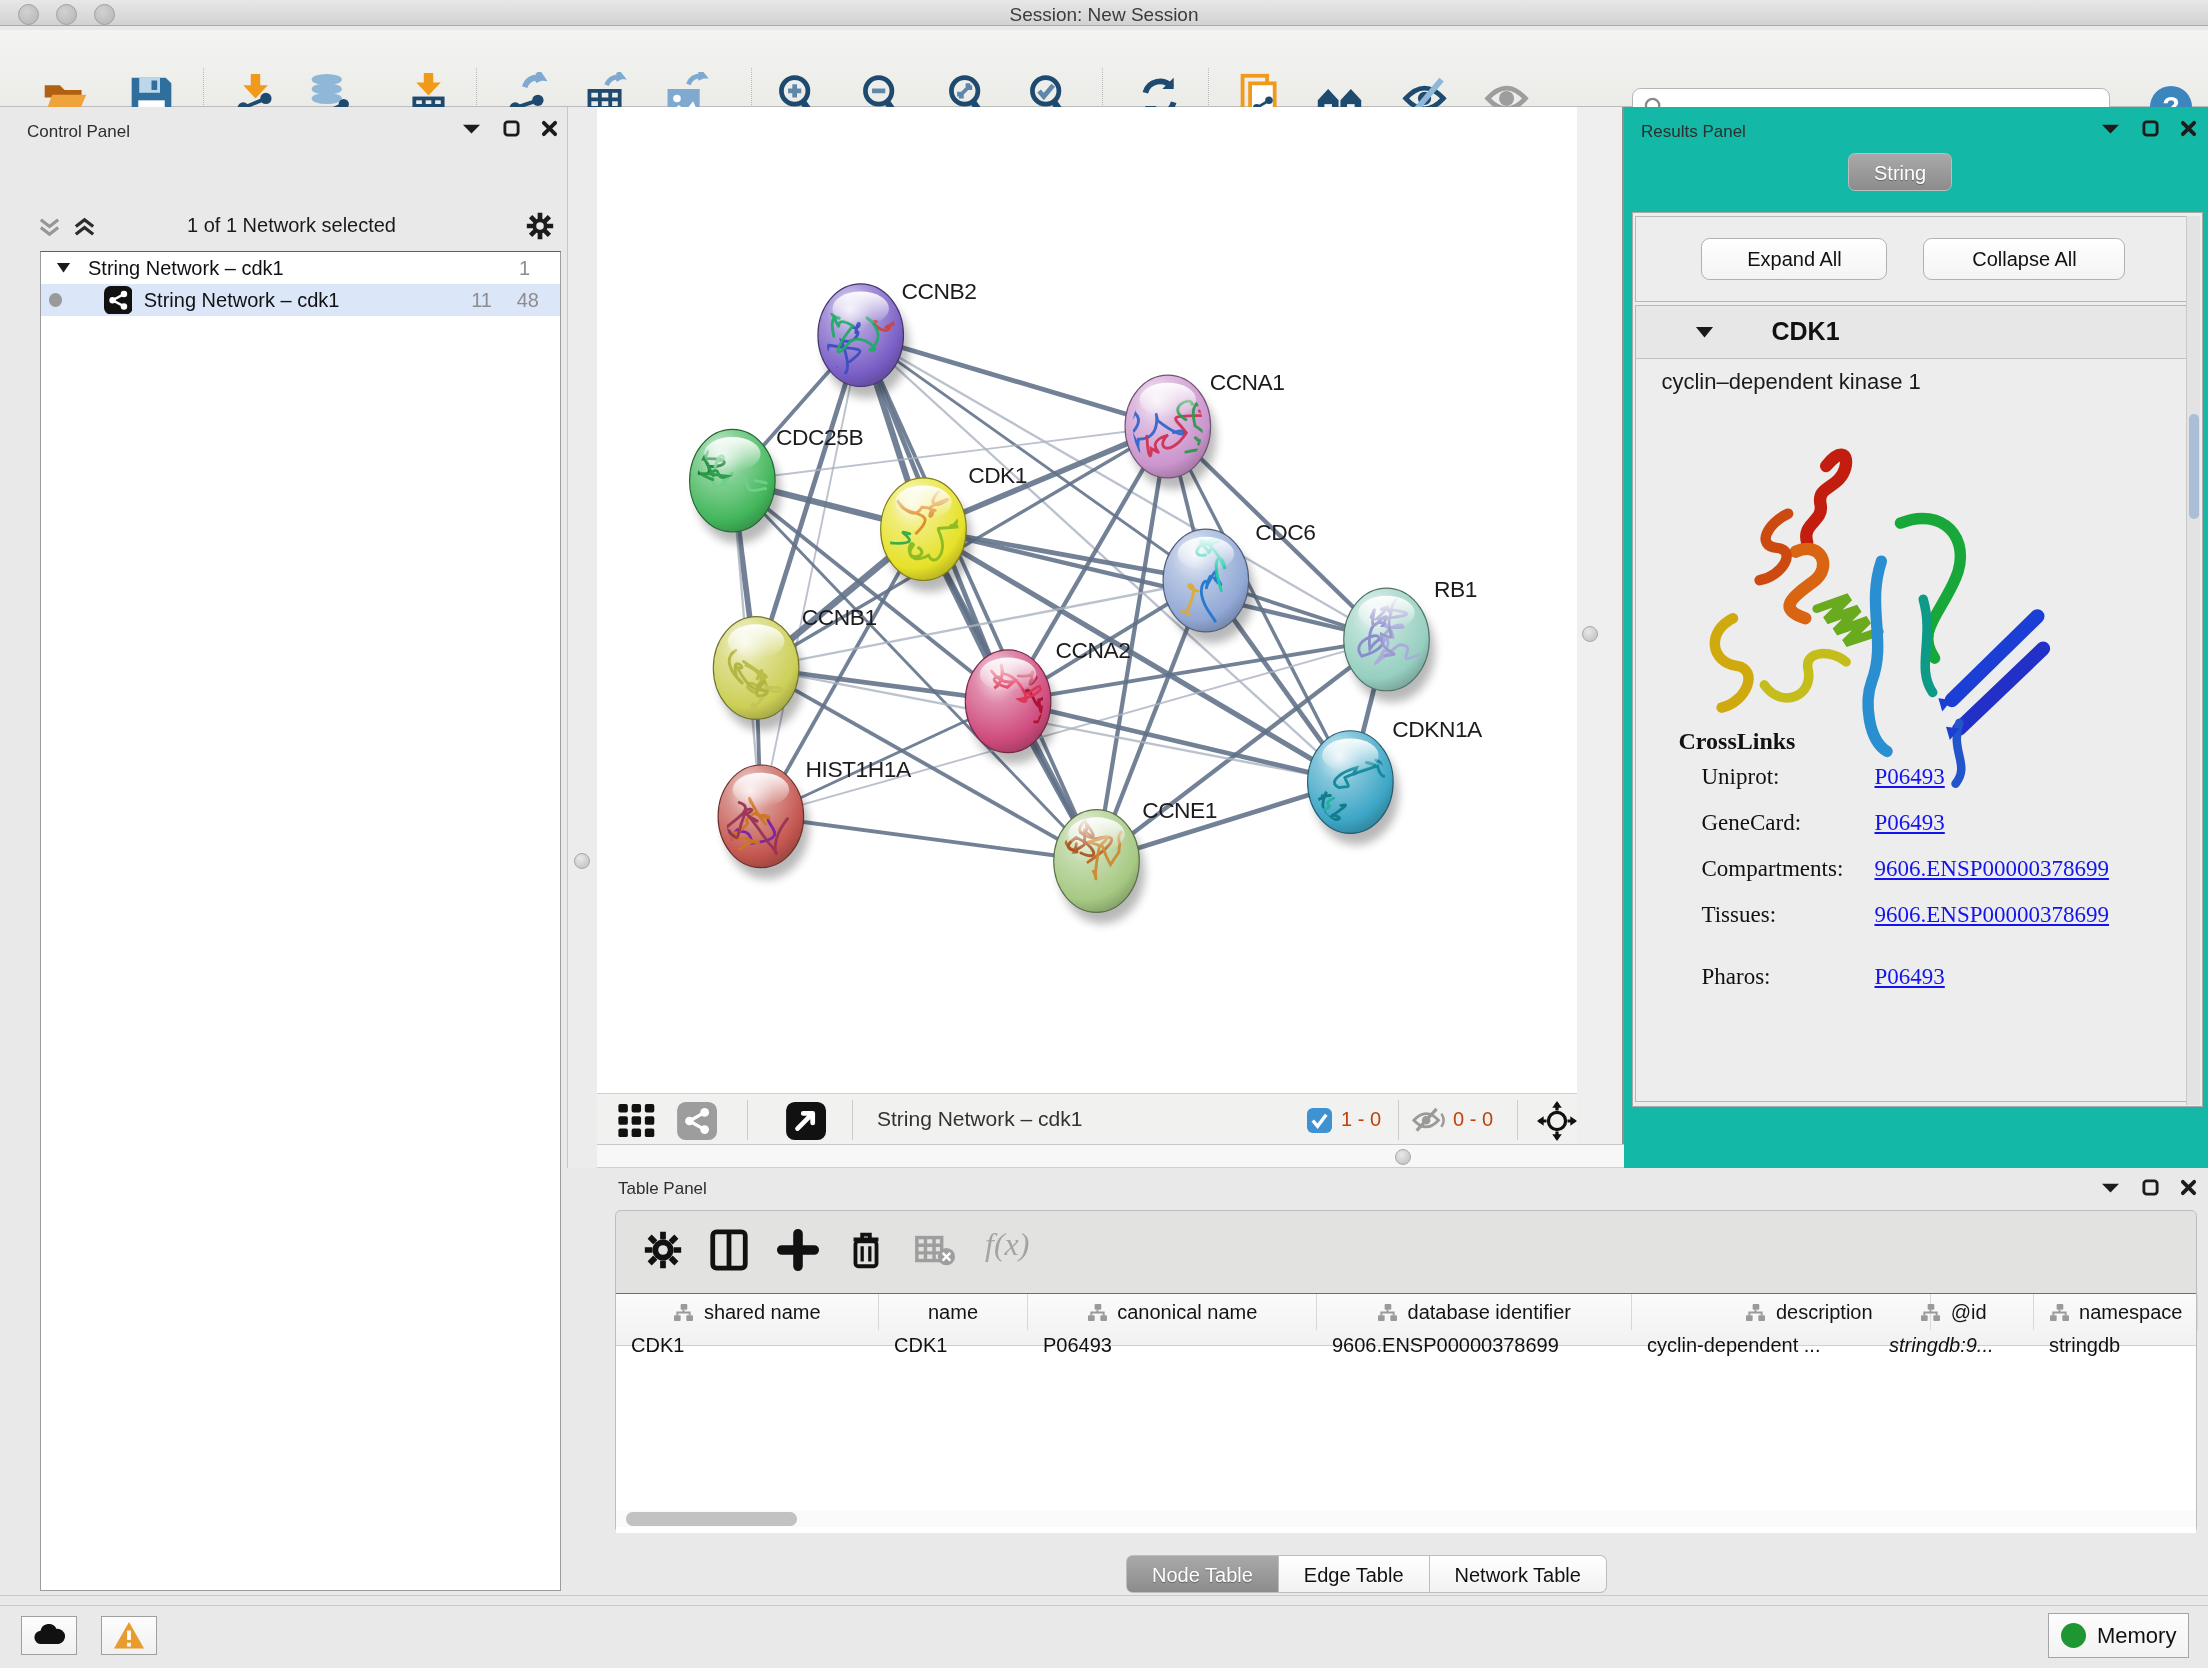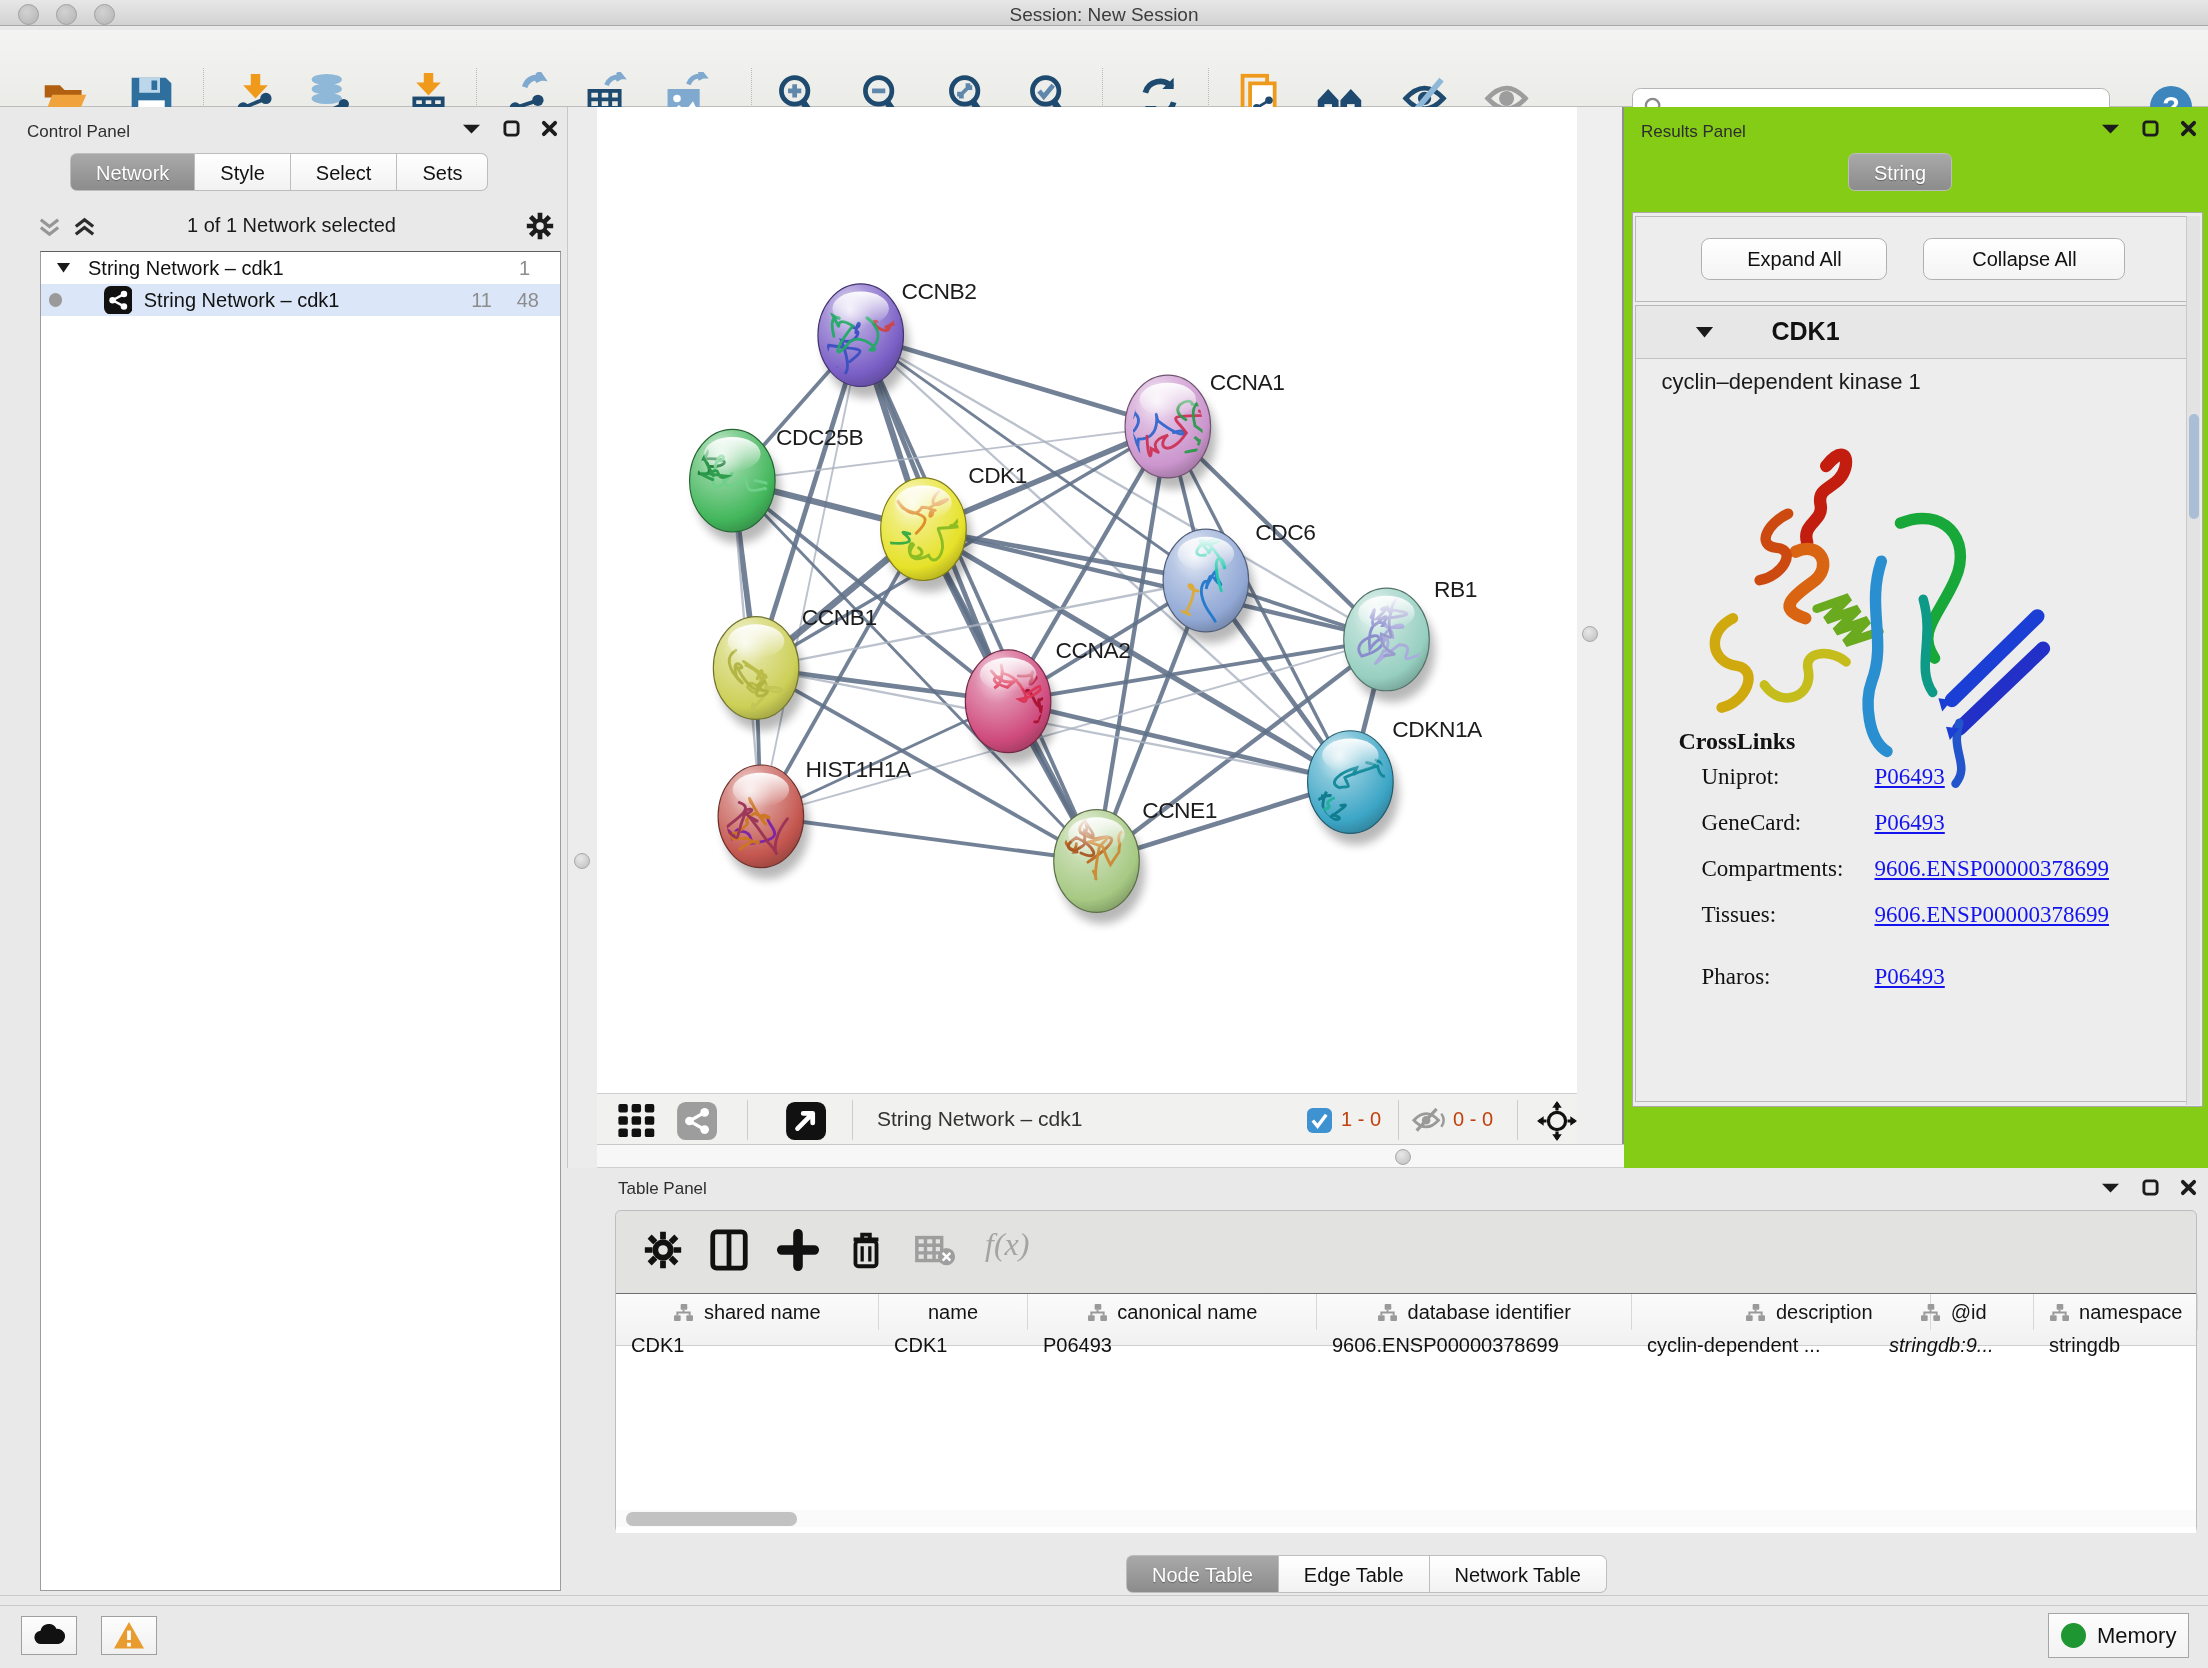--- a/index.html
+++ b/index.html
@@ -53,21 +53,21 @@
 
   .knob { position:absolute; width:16px; height:16px; border-radius:50%;
     background:radial-gradient(circle at 38% 32%,#e8e8e8,#bdbdbd); border:1px solid #a8a8a8; }
 
   .vsplit-l { position:absolute; left:567px; top:107px; width:30px; height:1061px; background:#ececec; border-left:1px solid #c8c8c8;}
   .vsplit-r { position:absolute; left:1577px; top:107px; width:47px; height:1061px; background:#efefef; border-right:2.9px double #8f8f8f; }
   .hsplit  { position:absolute; left:597px; top:1144px; width:1611px; height:24px; background:#f7f7f7;
     border-top:1px solid #c9c9c9; border-bottom:1px solid #cfcfcf; }
 
   
-  .results { position:absolute; left:1624px; top:107px; width:585px; height:1061px; background:#84cc16; }
+  .results { position:absolute; left:1624px; top:107px; width:585px; height:1061px; background:#14b8a6; }
   .res-box { position:absolute; left:7.6px; top:105px; width:571px; height:895px; border:1px solid #a9a9a9; background:#ededed; }
   .res-btnrow { position:absolute; left:2.9px; top:2.9px; width:561px; height:86px; border:1px solid #b8b8b8; background:#ededed; }
   .btn { display:inline-block; background:linear-gradient(#ffffff,#f4f4f4); border:1px solid #b0b0b0; border-radius:8.6px;
     font-size:20px; color:#111; text-align:center; }
   .sec-box { position:absolute; left:2.9px; top:92px; width:561px; height:797px; border:1px solid #b8b8b8; background:#ededed; }
   .sec-head { position:absolute; left:0; top:0; width:100%; height:53px; border-bottom:1px solid #c2c2c2; background:#e7e7e7; }
   .serif { font-family:"Liberation Serif",serif; }
   .xlink { color:#1414ee; text-decoration:underline; }
   .res-scroll { position:absolute; right:1.9px; top:2.9px; width:13.3px; height:889px; background:#e3e3e3; border-left:1px solid #c9c9c9; }
   .res-thumb { position:absolute; left:1.9px; top:198px; width:9.5px; height:105px; border-radius:4.8px; background:#aabfd6; }
@@ -263,23 +263,20 @@
     <div class="abs ph-icons" style="left:461px;top:13.3px">
       <svg width="21" height="13.3" viewBox="0 0 22 14">
           <path d="M2 3 h18 l-9 9z" fill="#1c1c1c"></path>
         </svg>
       <svg width="17" height="17" viewBox="0 0 18 18">
           <rect x="2" y="2" width="14" height="14" rx="3" fill="none" stroke="#1c1c1c" stroke-width="3"></rect>
         </svg>
       <svg width="17" height="17" viewBox="0 0 18 18">
           <path d="M3 3 L15 15 M15 3 L3 15" stroke="#1c1c1c" stroke-width="4" stroke-linecap="round"></path>
         </svg>
-    </div>
-    <div class="abs" style="left:70px;top:46px">
-      <span class="tab sel">Network</span><span class="tab">Style</span><span class="tab">Select</span><span class="tab">Sets</span>
     </div>
     <div class="ctl-toolrow">
       <svg class="abs" style="left:11.4px;top:3.8px" width="27" height="27" viewBox="0 0 28 28">
         <path d="M5 6 l9 7 9 -7 M5 14 l9 7 9 -7" stroke="#979797" stroke-width="3.4" fill="none"></path>
       </svg>
       <svg class="abs" style="left:46px;top:3.8px" width="27" height="27" viewBox="0 0 28 28">
         <path d="M5 13 l9 -7 9 7 M5 21 l9 -7 9 7" stroke="#2c2c2c" stroke-width="3.4" fill="none"></path>
       </svg>
       <div class="abs" style="left:0;right:0;top:3.8px;text-align:center">1 of 1 Network selected</div>
       <svg class="abs" style="left:499px;top:0px" width="32" height="32" viewBox="0 0 34 34">

